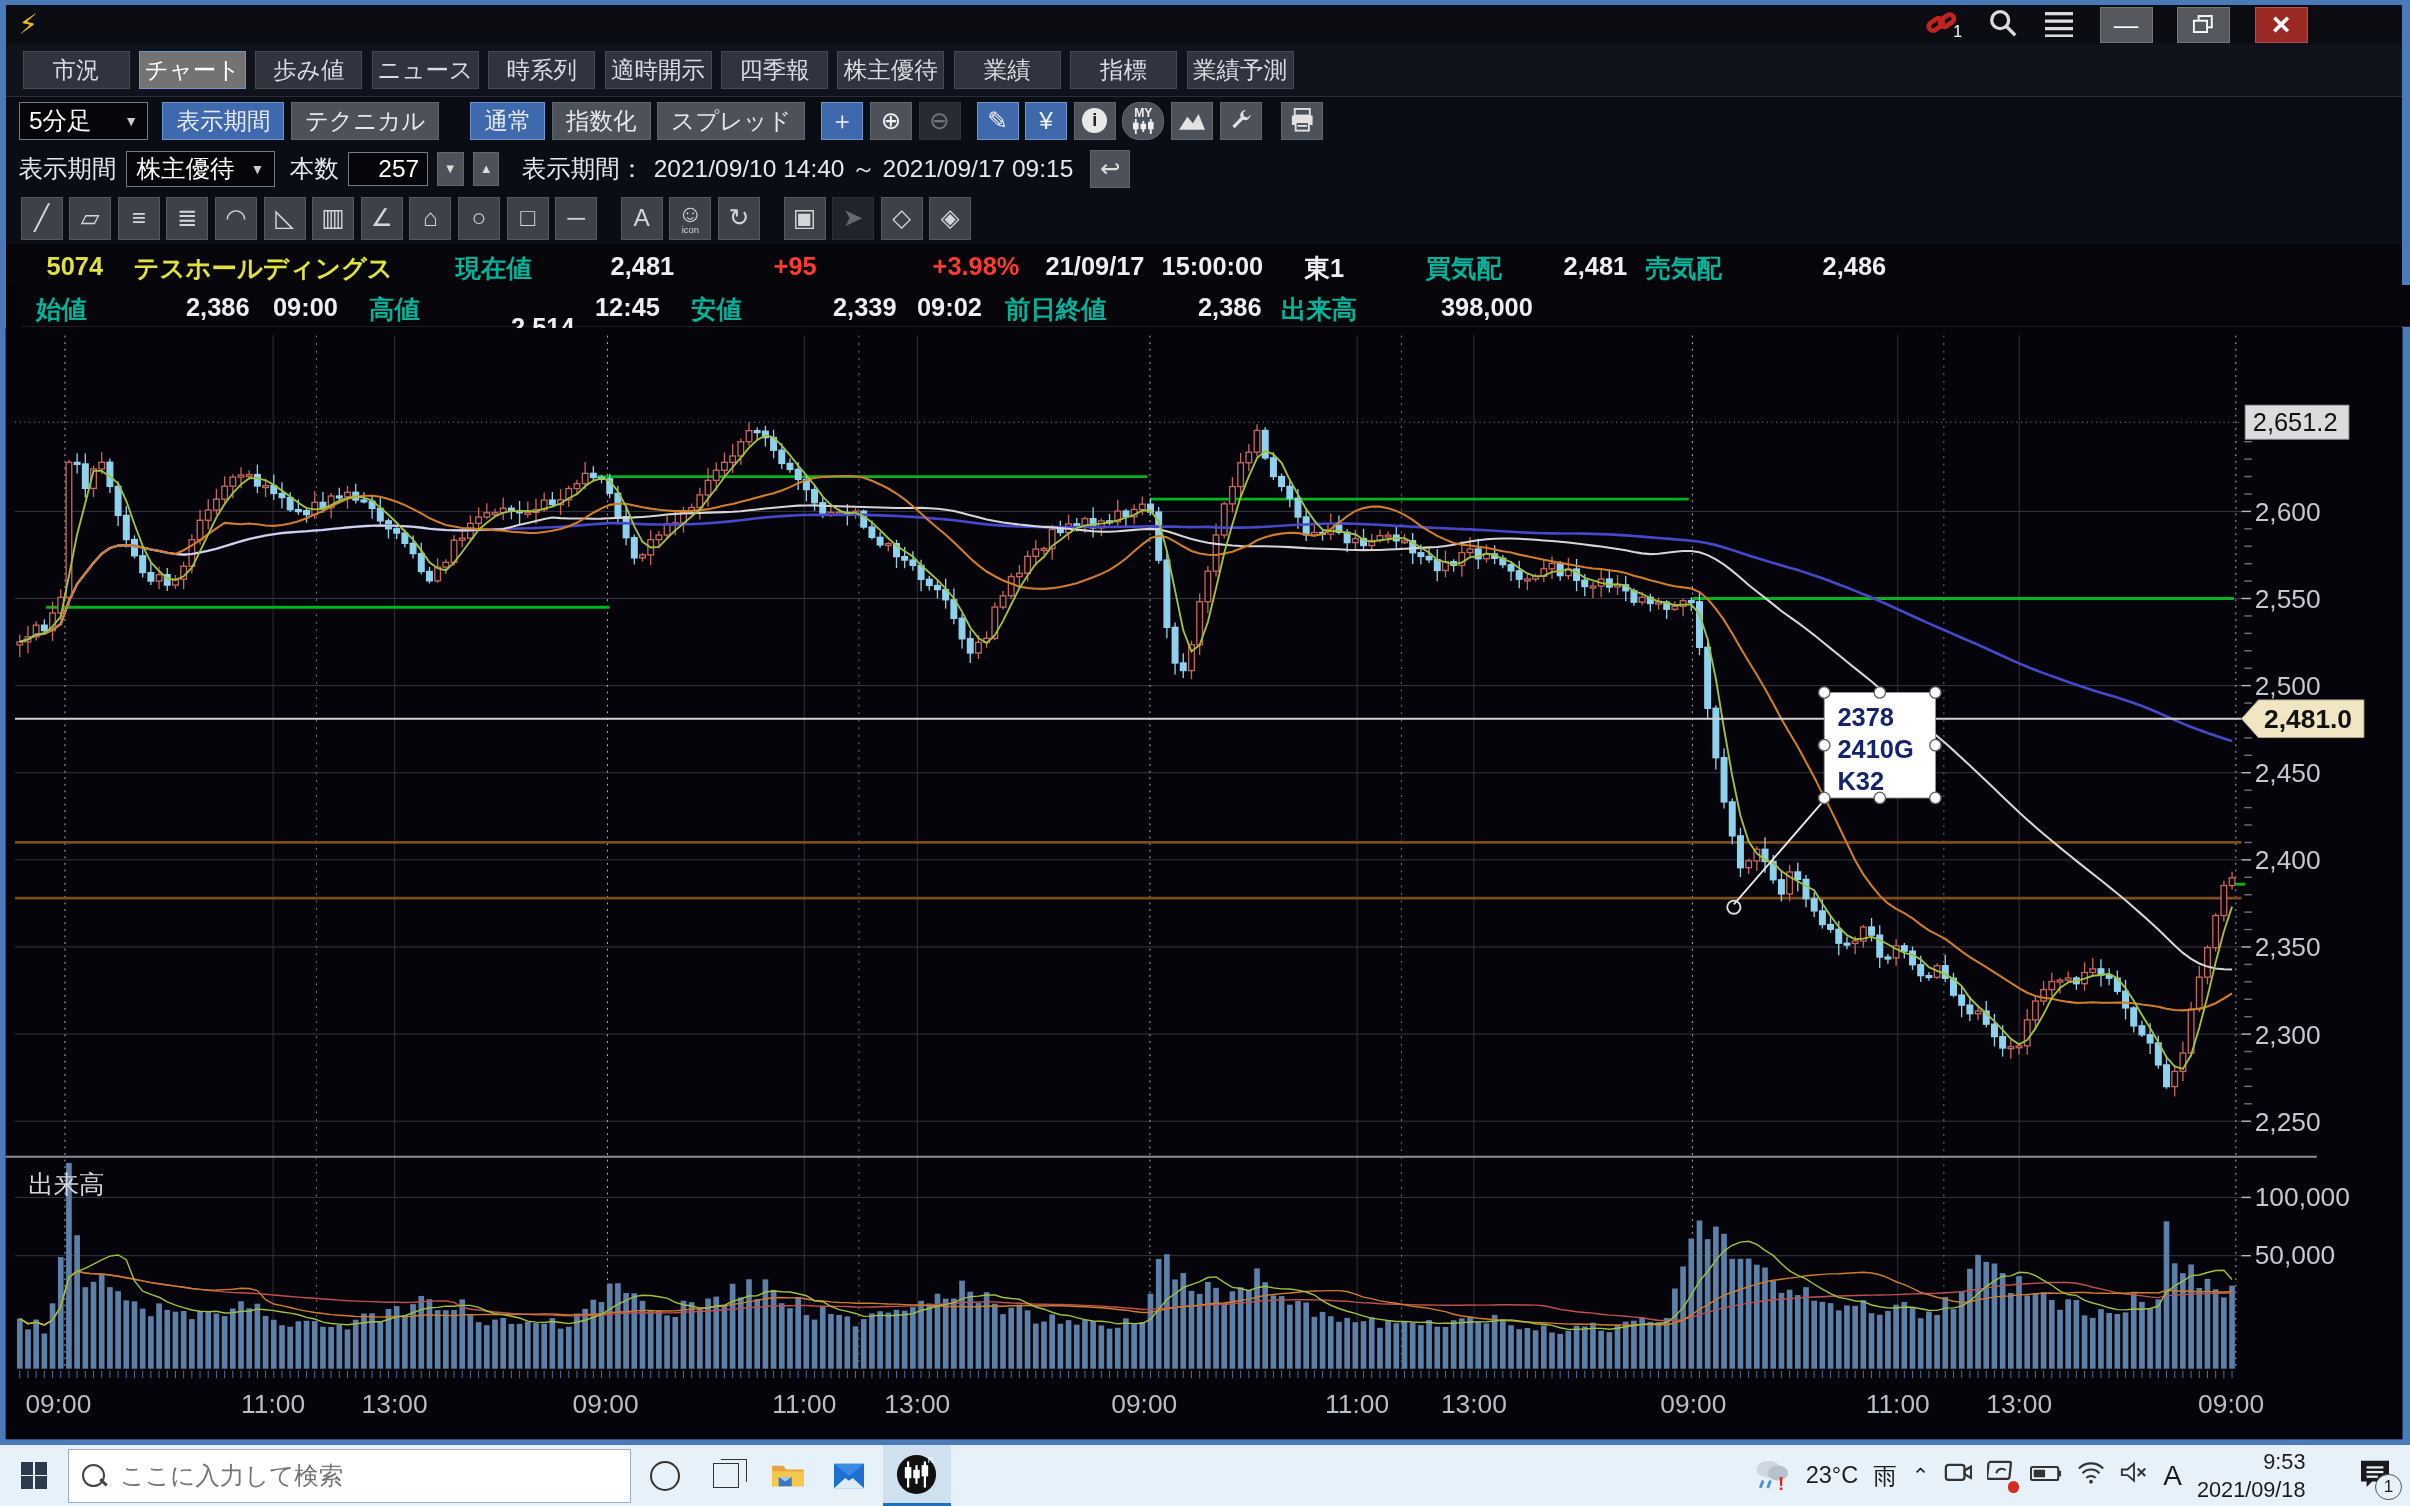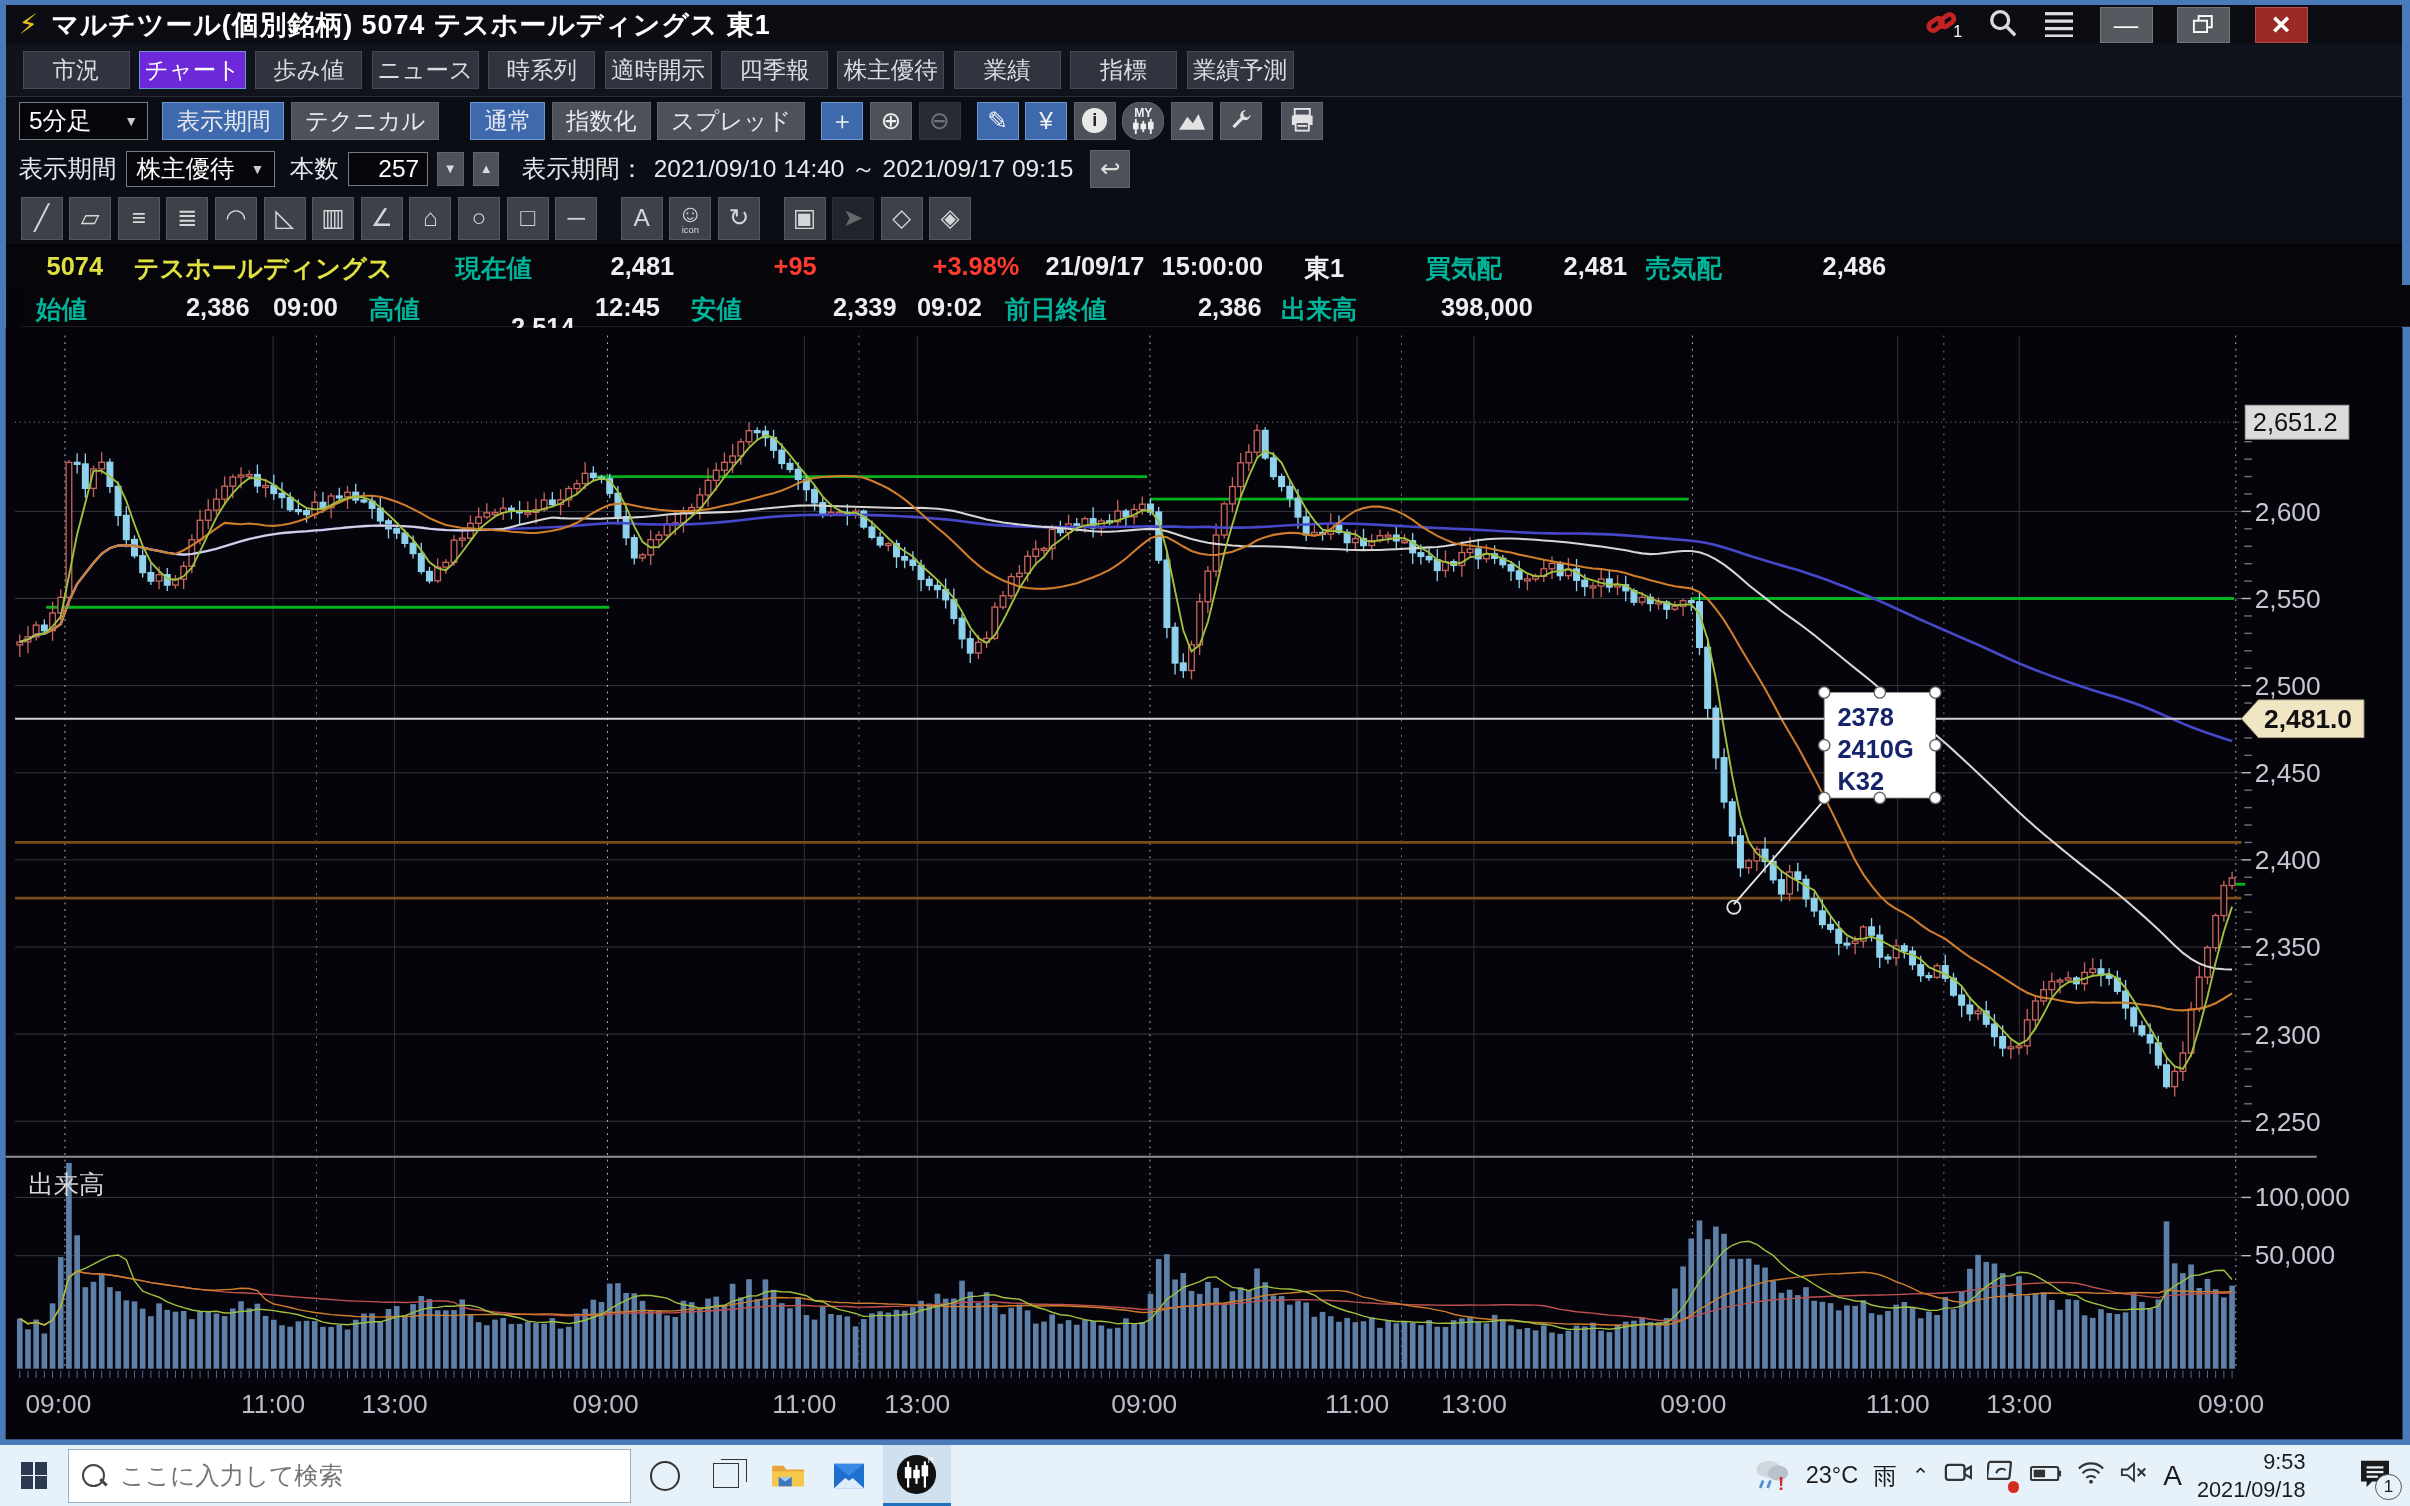--- a/index.html
+++ b/index.html
@@ -17,21 +17,21 @@
   .tb-right{position:absolute;right:94px;top:0;height:40px;display:flex;align-items:center;gap:24.5px;}
   .tb-btn{width:51px;height:34px;display:flex;align-items:center;justify-content:center;}
   .btn-min,.btn-restore{background:#55595f;border:0.9px solid #777;}
   .btn-close{background:#9b2a26;border:0.9px solid #b05050;}
   .btn-min span{color:#fff;font-size:24.5px;line-height:9.4px;}
   .btn-close span{color:#fff;font-size:32px;font-weight:bold;line-height:19px;}
   .link-badge{color:#fff;font-size:16px;margin-left:-5.6px;margin-top:13px;}
   
   .tabsrow{position:absolute;left:5.6px;top:44px;width:2396px;height:53px;background:#10131c;display:flex;align-items:center;gap:9.4px;padding-left:17px;box-sizing:border-box;border-bottom:0.9px solid #2a2e3a;}
   .tab{width:105px;height:36px;background:#30343e;color:#d8dce4;font-size:23.5px;display:flex;align-items:center;justify-content:center;border:0.9px solid #454a56;}
-  .tab.active{background:#6d28d9;border-color:#6a95cf;color:#fff;}
+  .tab.active{background:#737373;border-color:#6a95cf;color:#fff;}
   
   .toolbar1{position:absolute;left:5.6px;top:97px;width:2396px;height:47px;background:#0b0d14;display:flex;align-items:center;gap:6.6px;padding-left:13px;box-sizing:border-box;}
   .dd{background:#05050a;border:0.9px solid #767a84;color:#fff;font-size:24.5px;display:flex;align-items:center;justify-content:space-between;padding:0 9.4px;}
   .dd .caret{font-size:14px;color:#ccc;}
   .tbtn{height:36px;background:#4c515a;color:#e6e8ee;font-size:23.5px;display:flex;align-items:center;justify-content:center;padding:0 13px;border:0.9px solid #61656f;}
   .tbtn.blue{background:#3e69ad;border-color:#6a95cf;}
   .ibtn{width:40px;height:36px;background:#4c515a;border:0.9px solid #61656f;color:#f0f0f0;font-size:24.5px;display:flex;align-items:center;justify-content:center;}
   .ibtn.blue{background:#3e69ad;border-color:#6a95cf;}
   .ibtn.dim{opacity:.45;}
   
@@ -75,21 +75,20 @@
 
 <div class="screen">
 
   <div class="frame-top"></div>
   <div class="frame-left"></div>
   <div class="frame-right"></div>
   <div class="frame-bottom"></div>
 
   <div class="titlebar">
     <span class="app-icon">⚡</span>
-    <span class="title-text">マルチツール(個別銘柄) 5074 テスホールディングス 東1</span>
     <div class="tb-right">
       <span style="display:flex;align-items:flex-end;">
         <svg width="34" height="32" viewBox="0 0 36 34">
             <g fill="none" stroke="#c62222" stroke-width="5">
               <rect x="3" y="12" width="16" height="9" rx="4.5" transform="rotate(-35 11 16)"></rect>
               <rect x="15" y="8" width="16" height="9" rx="4.5" transform="rotate(-35 23 12)"></rect>
             </g>
           </svg>
         <span class="link-badge">1</span>
       </span>

